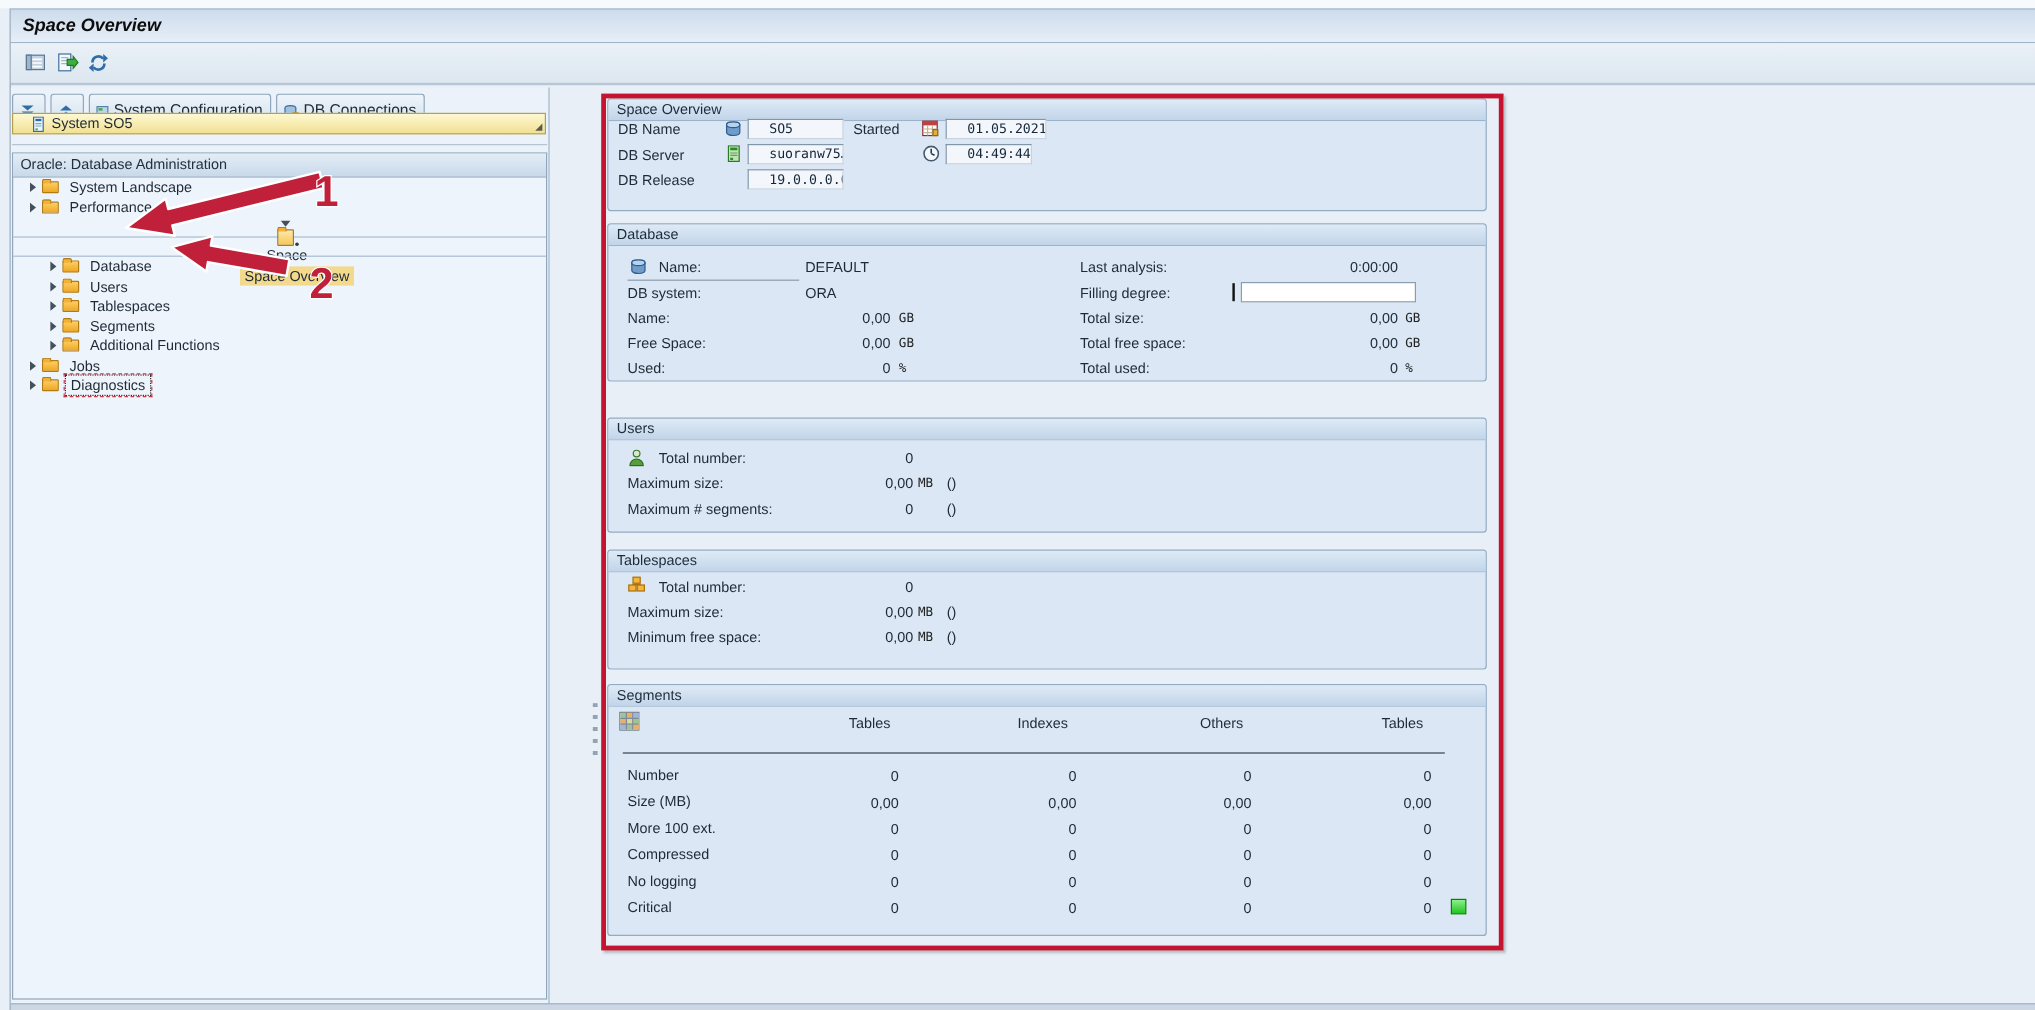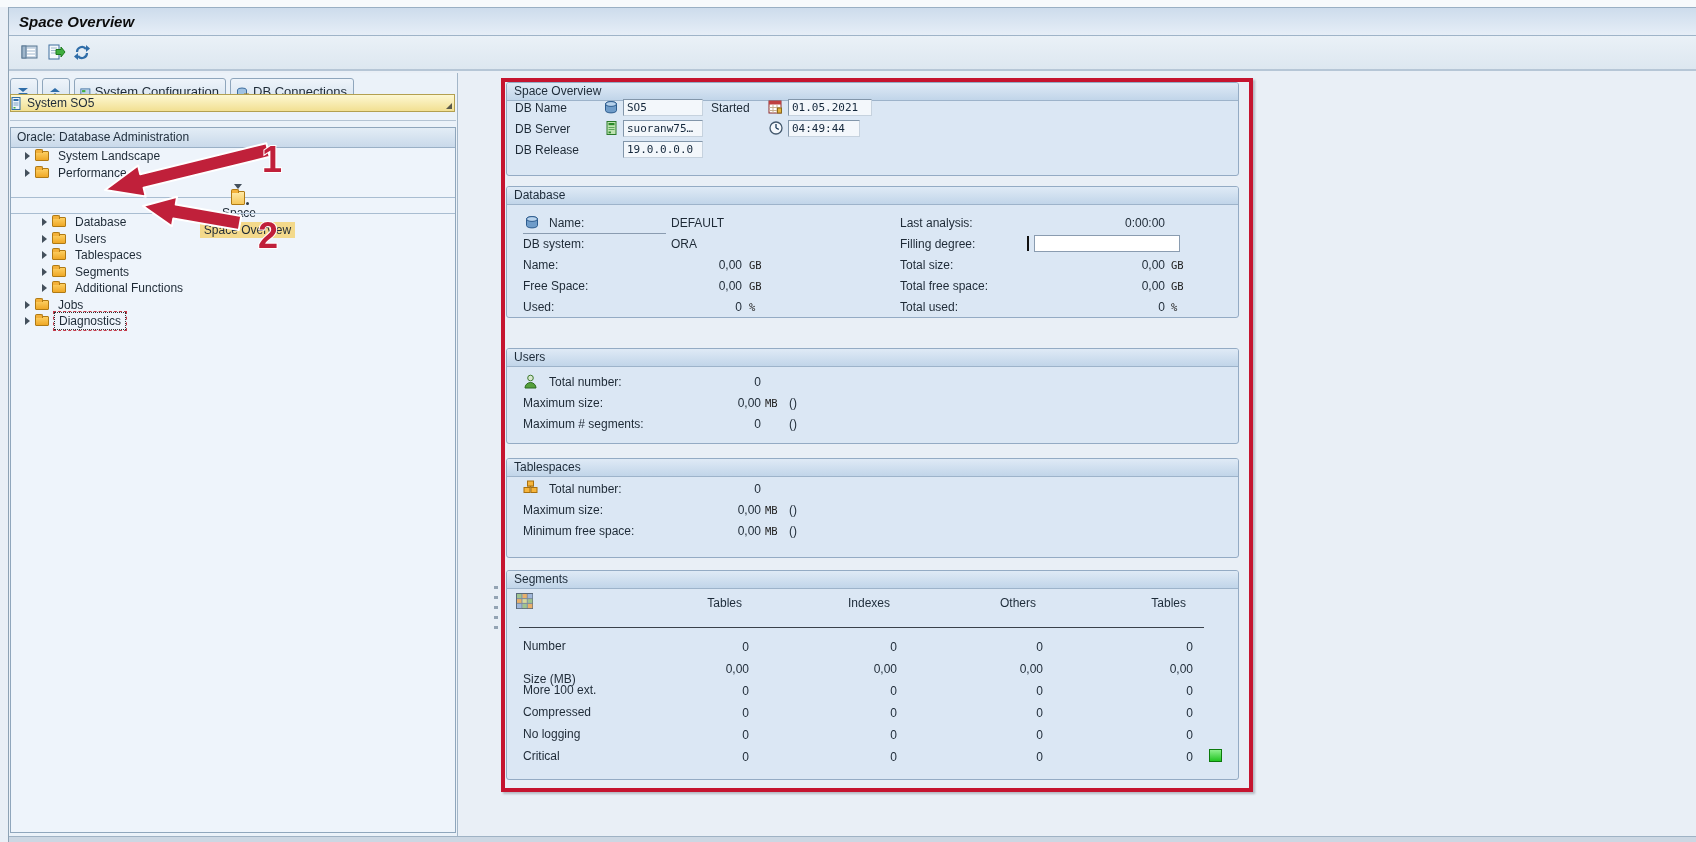--- a/index.html
+++ b/index.html
@@ -20,21 +20,21 @@
   .tbtn { position:absolute; top:8px; width:20px; height:20px; }
   
   .left-panel { position:absolute; left:9px; top:73px; width:449px; height:763px;
                 background:#ebf2f9; border-right:1px solid #a3b6c8; }
   .tabstrip { position:absolute; left:1px; top:5px; width:440px; height:16px; overflow:hidden; }
   .tabstrip .tab { position:absolute; top:0; height:24px; background:linear-gradient(#eef4fa,#d6e3f0);
                    border:1px solid #8fa6bc; border-radius:3px 3px 0 0; display:flex; align-items:flex-end;
                    padding:2px 6px 2px 5px; gap:4px; font-size:13px; color:#1e2a36; white-space:nowrap; }
   .combo { position:absolute; left:1px; top:21px; width:445px; height:18px;
            background:linear-gradient(#fdf8d2,#f2e092); border:1px solid #b3a050;
-           display:flex; align-items:center; padding-left:0; gap:5px; }
+           display:flex; align-items:center; padding-left:16px; gap:5px; }
   .combo .corner { position:absolute; right:2px; bottom:2px; width:0; height:0;
                    border-bottom:6px solid #5a5a4a; border-left:6px solid transparent; }
   .sep-line { position:absolute; left:1px; top:47px; width:446px; height:1px; background:#b4c4d4; }
   .tree { position:absolute; left:1px; top:54px; width:446px; height:706px;
           background:#eef4fb; border:1px solid #8fa6bc; }
   .tree-header { height:20px; line-height:19px; padding-left:6px;
                  background:linear-gradient(#e3edf6,#c9d9ea); border-bottom:1px solid #9ab0c6; color:#22303e; }
   .trow { height:16.5px; display:flex; align-items:center; padding-left:12px; position:relative; }
   .trow.l1 { padding-left:29px; }
   .trow.sep { border-bottom:1px solid #a9bdd1;flex-direction:column; }
@@ -68,21 +68,21 @@
   .ghead { height:18px; line-height:17px; padding-left:7px; color:#1d2b39;
            background:linear-gradient(#dfeaf6,#c1d5e9); border-bottom:1px solid #9db3ca;
            border-radius:2px 2px 0 0; }
   .lbl, .txt { position:absolute; height:18px; line-height:18px; white-space:nowrap; }
   .num { position:absolute; height:18px; line-height:18px; text-align:right; }
   .unit { position:absolute; height:18px; line-height:19px; font-family:"DejaVu Sans Mono",monospace;
           font-size:10.5px; color:#222; }
   .fld { position:absolute; height:17px; line-height:15px; background:#f3f7fb;
          border:1px solid; border-color:#8296aa #c6d2de #c6d2de #8296aa;
          font-family:"DejaVu Sans Mono",monospace; font-size:11px; color:#13263a;
-         padding-left:3px; white-space:nowrap; overflow:hidden; }
+         padding-left:17px; white-space:nowrap; overflow:hidden; }
   .inp { position:absolute; height:17px; background:#fff; border:1px solid #8a9cb0; }
   .cursorbar { position:absolute; width:2px; height:15px; background:#111; }
   .uline { position:absolute; height:1px; background:#8a9cb0; }
   .hline { position:absolute; height:1px; background:#39414a; }
   .sg { position:absolute; height:20px; line-height:20px; text-align:right; width:160px; }
   .sg.hd { padding-right:7px; color:#1d2b39; }
   .c1 { left:82px; } .c2 { left:230px; } .c3 { left:376px; } .c4 { left:526px; }
   .led { position:absolute; left:702px; top:178px; width:13px; height:13px;
          background:linear-gradient(#8cf08c,#22c522); border:1px solid #0c7a0c; }
   .ico { position:absolute; }
@@ -405,21 +405,21 @@
     <span class="sg hd c3" style="top:22px;">Others</span>
     <span class="sg hd c4" style="top:22px;">Tables</span>
     <div class="hline" style="left:12px; top:56px; width:685px;"></div>
 
     <span class="lbl" style="left:16px; top:66px;">Number</span>
     <span class="sg c1" style="top:66px;">0</span>
     <span class="sg c2" style="top:66px;">0</span>
     <span class="sg c3" style="top:66px;">0</span>
     <span class="sg c4" style="top:66px;">0</span>
 
-    <span class="lbl" style="left:16px; top:88px;margin-top:11px;">Size (MB)</span>
+    <span class="lbl" style="left:16px; top:88px;">Size (MB)</span>
     <span class="sg c1" style="top:88px;">0,00</span>
     <span class="sg c2" style="top:88px;">0,00</span>
     <span class="sg c3" style="top:88px;">0,00</span>
     <span class="sg c4" style="top:88px;">0,00</span>
 
     <span class="lbl" style="left:16px; top:110px;">More 100 ext.</span>
     <span class="sg c1" style="top:110px;">0</span>
     <span class="sg c2" style="top:110px;">0</span>
     <span class="sg c3" style="top:110px;">0</span>
     <span class="sg c4" style="top:110px;">0</span>

